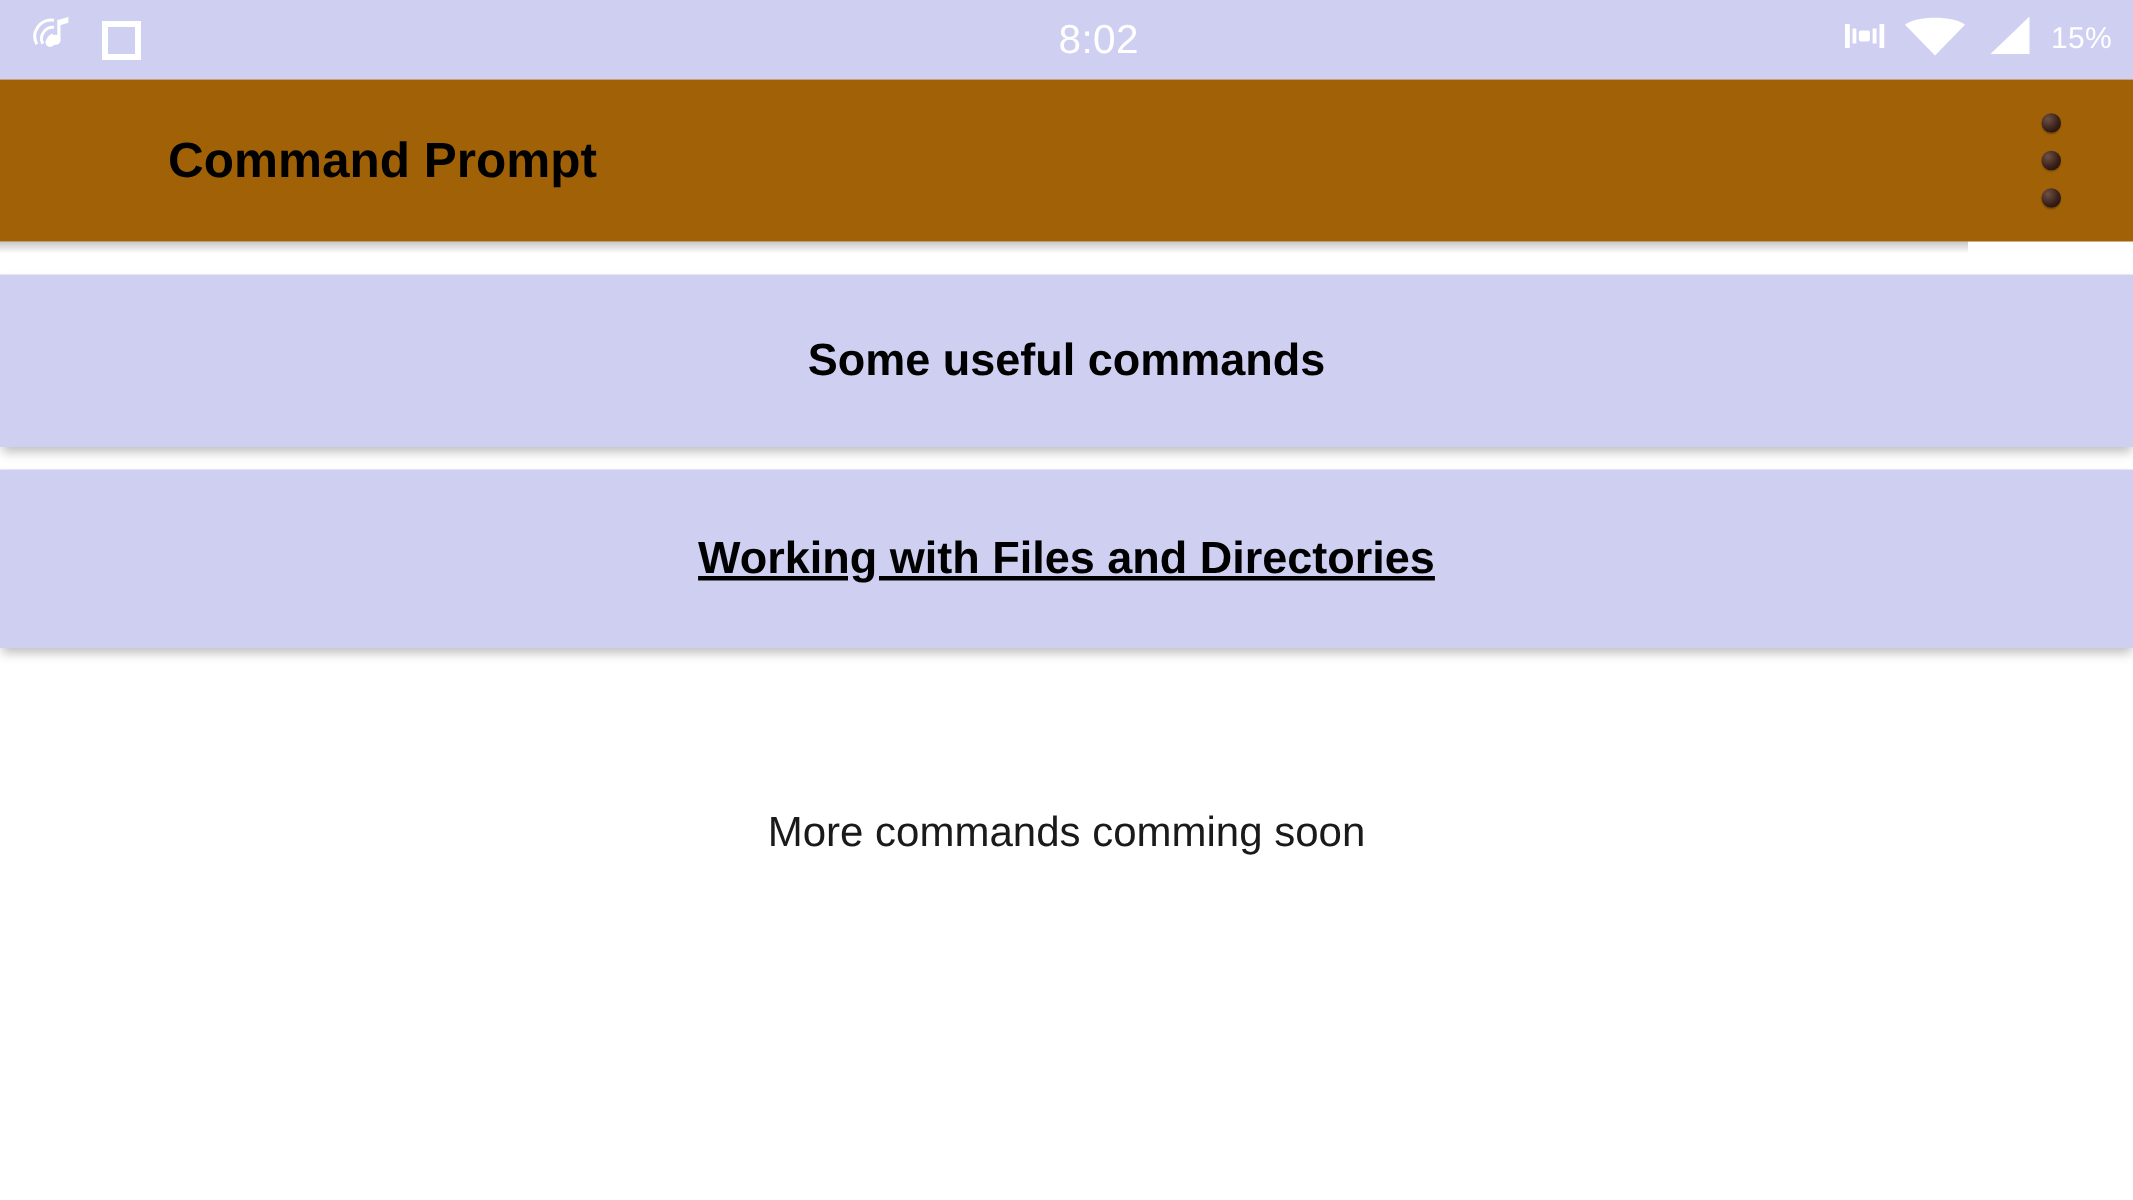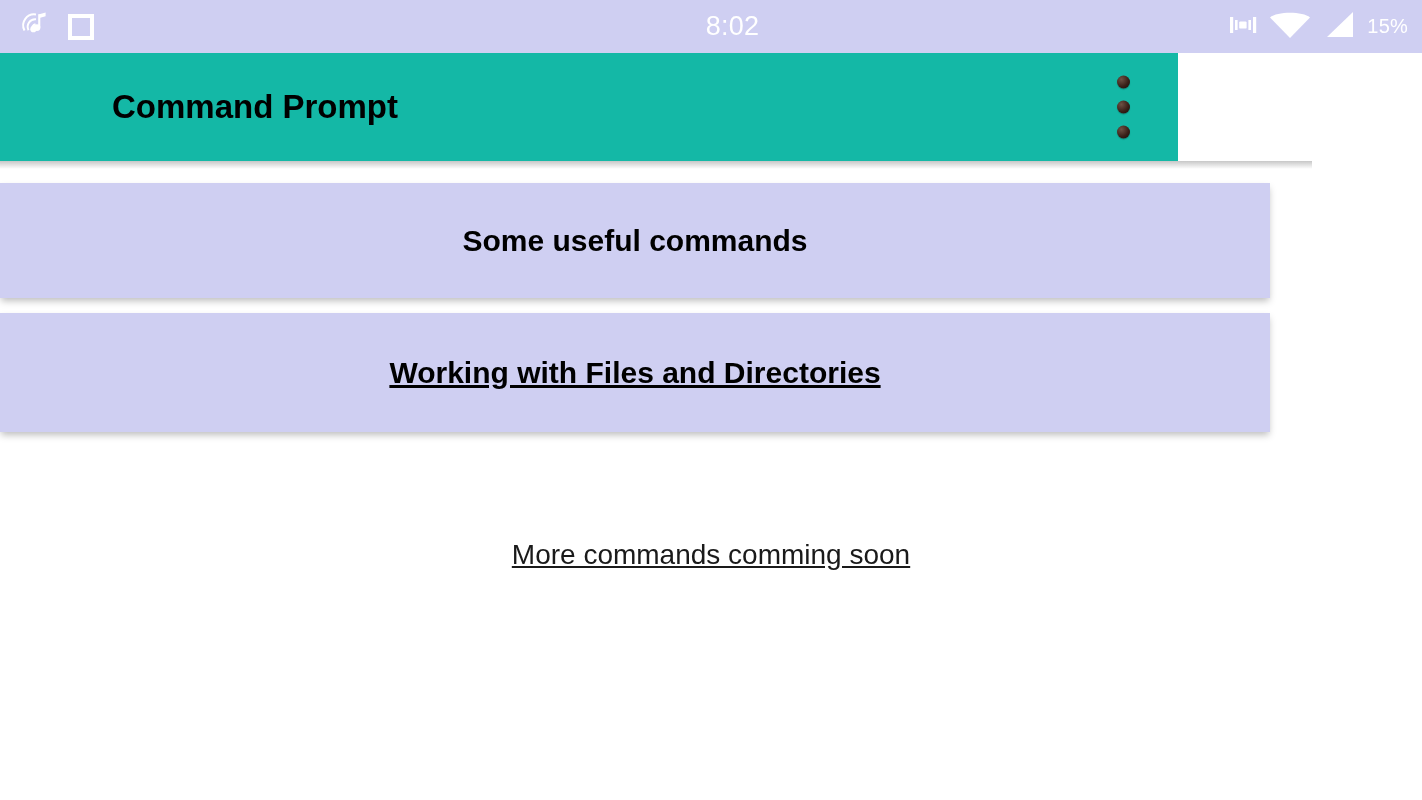--- a/index.html
+++ b/index.html
@@ -72,23 +72,23 @@
   .sq-icon {
     width: 26px; height: 26px;
     border: 4px solid #ffffff;
     display: block;
   }
 
   
   .app-bar {
     position: absolute;
     top: 53px; left: 0;
-    width: 1178px;
+    width: 1422px;
     height: 108px;
-    background: #14b8a6;
+    background: #a16207;
   }
 
   .app-bar-shadow {
     position: absolute;
     top: 161px; left: 0;
     width: 1312px;
     height: 8px;
     background: linear-gradient(to bottom, rgba(0,0,0,0.22), rgba(0,0,0,0.0));
     pointer-events: none;
   }
@@ -130,21 +130,21 @@
     position: absolute;
     top: 169px; left: 0;
     width: 1422px;
     height: 631px;
     background: #ffffff;
   }
 
   .cmd-card {
     position: absolute;
     left: 0;
-    width: 1270px;
+    width: 1422px;
     background: #cfcff2;
     display: flex;
     align-items: center;
     justify-content: center;
     box-shadow: 0 4px 7px -1px rgba(0,0,0,0.26);
   }
 
   #card-0 { top: 14px;  height: 115px; }
   #card-1 { top: 144px; height: 119px; text-decoration: underline; }
 
@@ -157,21 +157,20 @@
   }
 
   .footer-note {
     position: absolute;
     left: 0; right: 0;
     top: 370px;
     text-align: center;
     font-size: 28px;
     font-weight: 400;
     color: #1a1a1a;
-    text-decoration: underline;
   }
 </style>
 </head>
 <body>
 
 <div id="app">
 
   <div class="status-bar">
 
     <div class="status-left">

